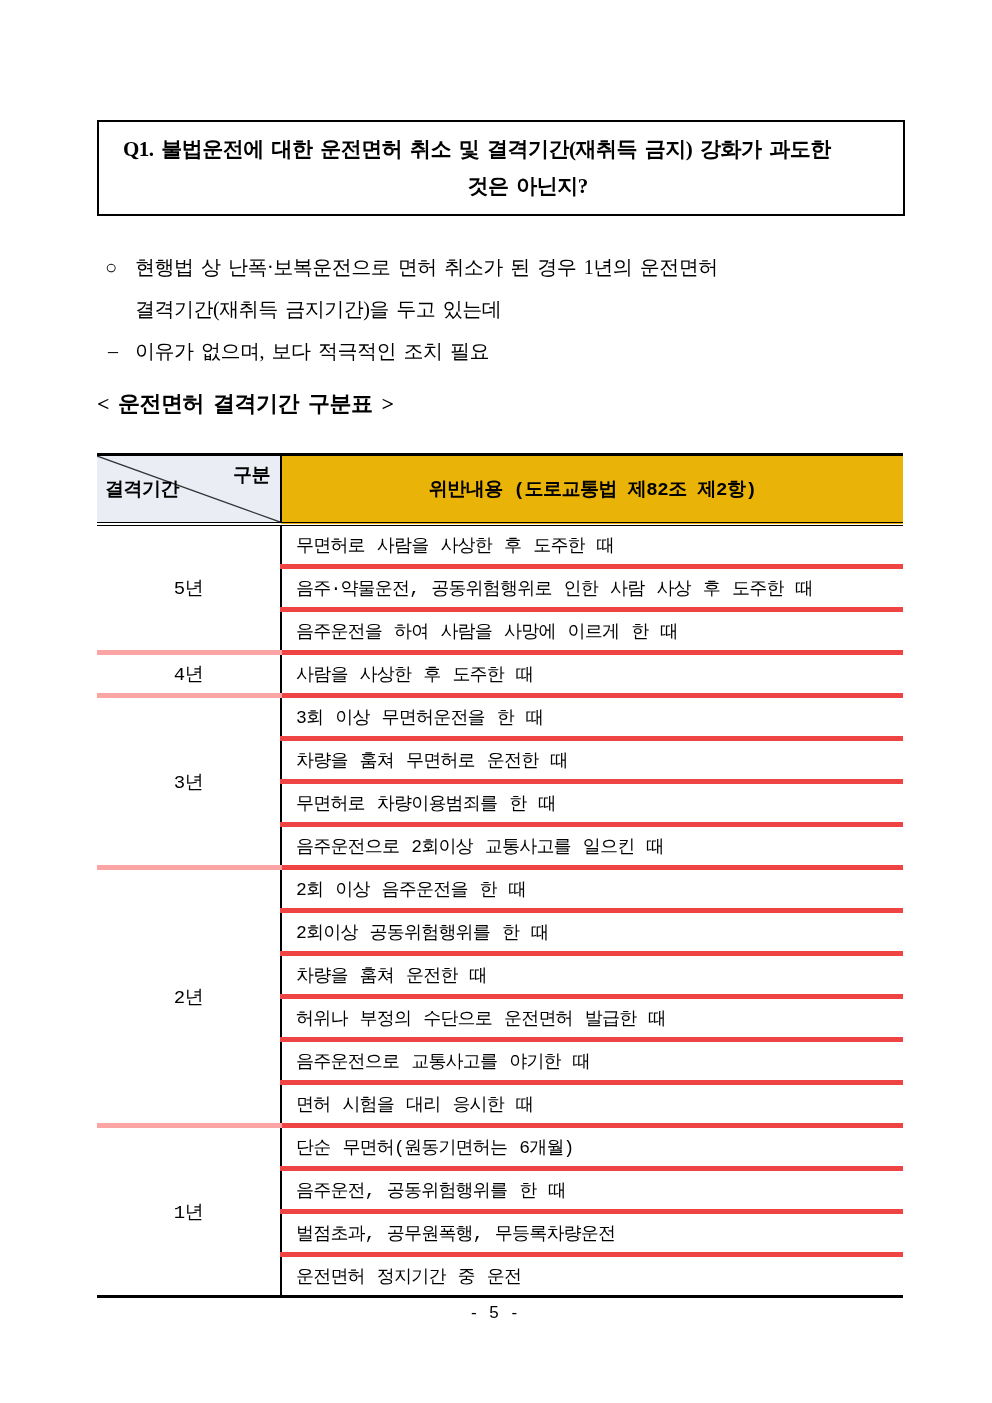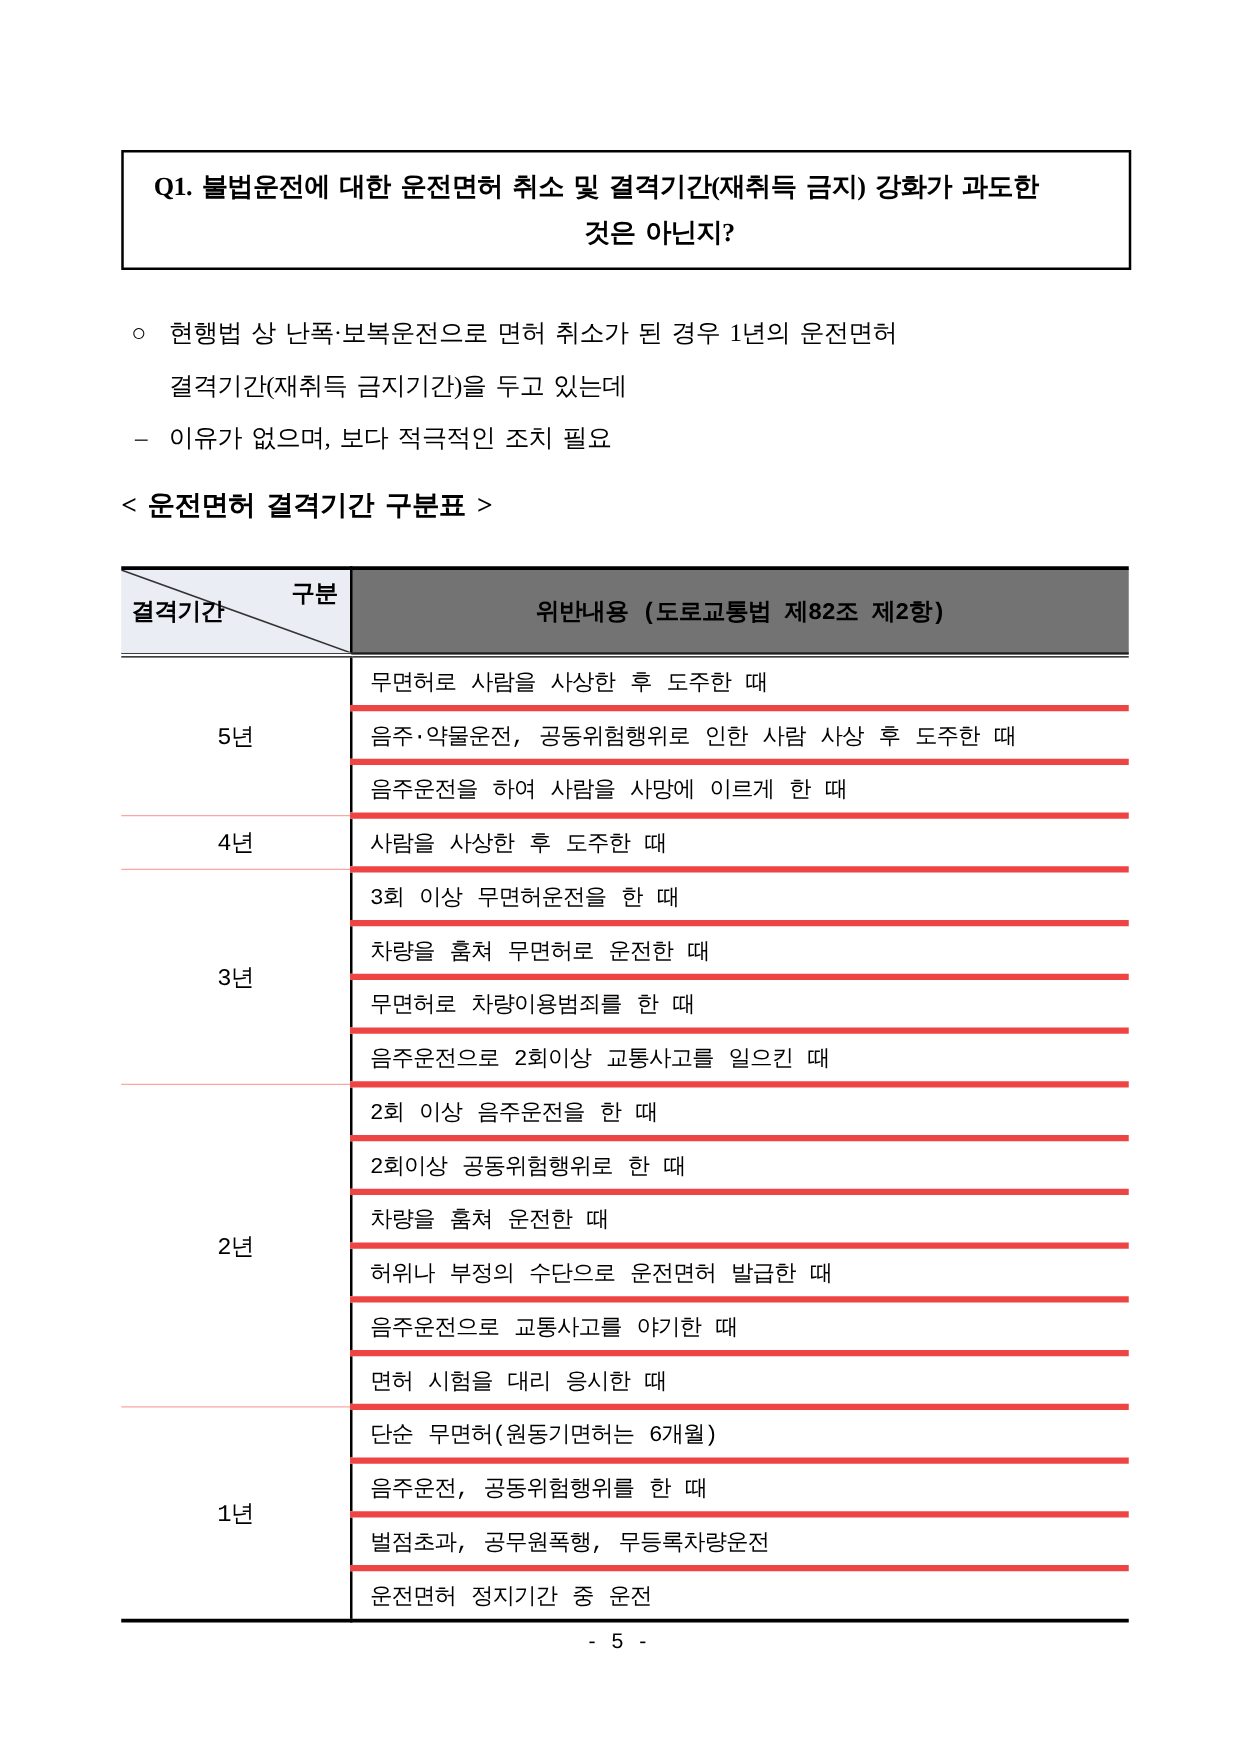--- a/index.html
+++ b/index.html
@@ -78,21 +78,21 @@
     position: absolute; bottom: 20px; left: 8px;
   }
   th.corner svg.diag {
     position: absolute; inset: 0; width: 100%; height: 100%; display: block;
   }
   td.period {
     text-align: center;
     vertical-align: middle;
     font-size: 19px;
     border-right: 2px solid #000;
-    border-top: 1px solid #fca5a5;
+    border-top: 5px solid #fca5a5;
     letter-spacing: -0.5px;
   }
   td.rule {
     height: 38px;
     font-size: 18px;
     padding: 0 8px 0 14px;
     border-top: 5px solid #ef4444;
     letter-spacing: -0.8px;
     word-spacing: 2px;
     vertical-align: middle;
@@ -144,21 +144,21 @@
       </colgroup>
     <thead>
       <tr>
         <th class="corner" style="background: rgb(234, 237, 244);">
           <svg class="diag" viewBox="0 0 100 100" preserveAspectRatio="none">
             <line x1="0" y1="0" x2="100" y2="100" stroke="#333" stroke-width="1.3" vector-effect="non-scaling-stroke"></line>
           </svg>
           <span class="corner-top">구분</span>
           <span class="corner-bottom">결격기간</span>
         </th>
-        <th style="background: #737373;">위반내용 (도로교통법 제82조 제2항)</th>
+        <th style="background: #eab308;">위반내용 (도로교통법 제82조 제2항)</th>
       </tr>
     </thead>
     <tbody id="disq-body">
         <tr class="first-row">
           <td class="period" rowspan="3">5년</td>
           <td class="rule" style="border-top: none;">무면허로 사람을 사상한 후 도주한 때</td>
         </tr>
         <tr>
           <td class="rule">음주·약물운전, 공동위험행위로 인한 사람 사상 후 도주한 때</td>
         </tr>
@@ -180,21 +180,21 @@
           <td class="rule">무면허로 차량이용범죄를 한 때</td>
         </tr>
         <tr>
           <td class="rule">음주운전으로 2회이상 교통사고를 일으킨 때</td>
         </tr>
         <tr>
           <td class="period" rowspan="6">2년</td>
           <td class="rule">2회 이상 음주운전을 한 때</td>
         </tr>
         <tr>
-          <td class="rule">2회이상 공동위험행위로 한 때</td>
+          <td class="rule">2회이상 공동위험행위를 한 때</td>
         </tr>
         <tr>
           <td class="rule">차량을 훔쳐 운전한 때</td>
         </tr>
         <tr>
           <td class="rule">허위나 부정의 수단으로 운전면허 발급한 때</td>
         </tr>
         <tr>
           <td class="rule">음주운전으로 교통사고를 야기한 때</td>
         </tr>

